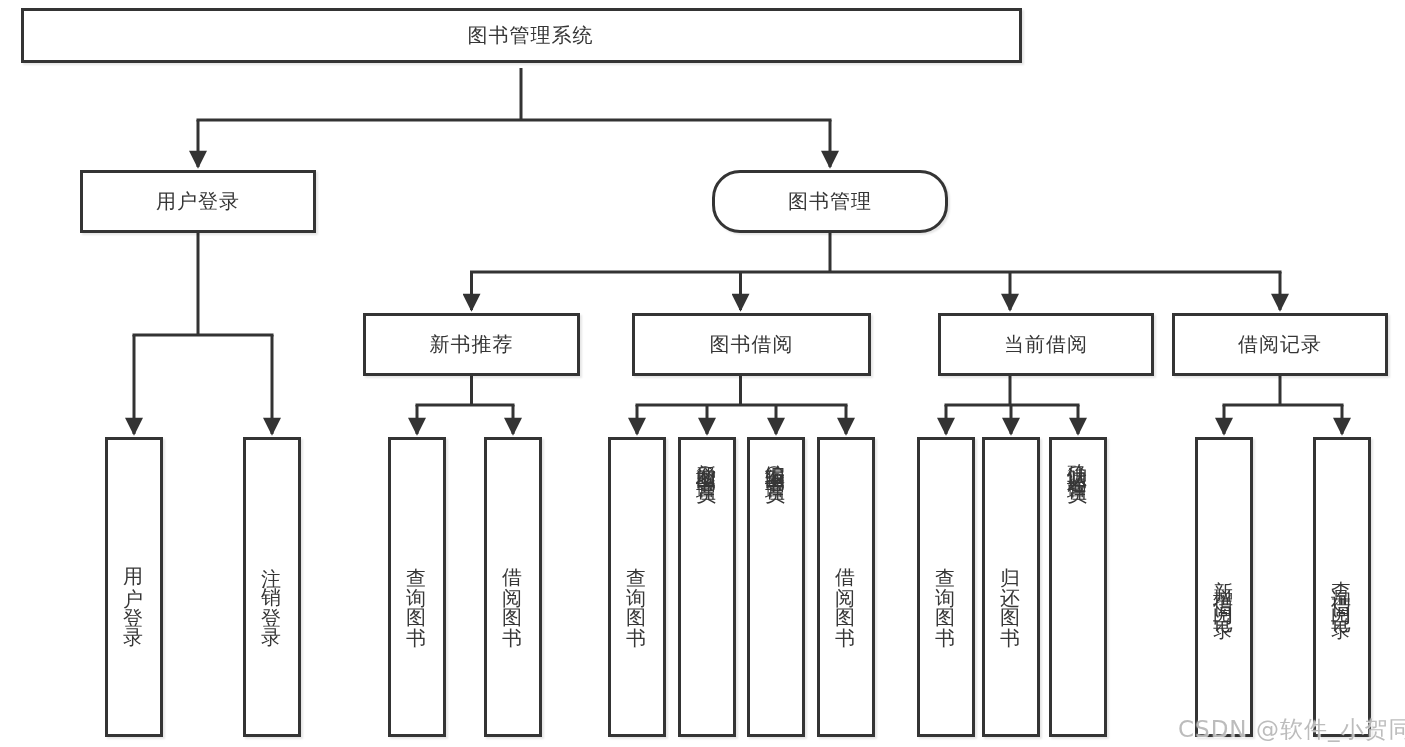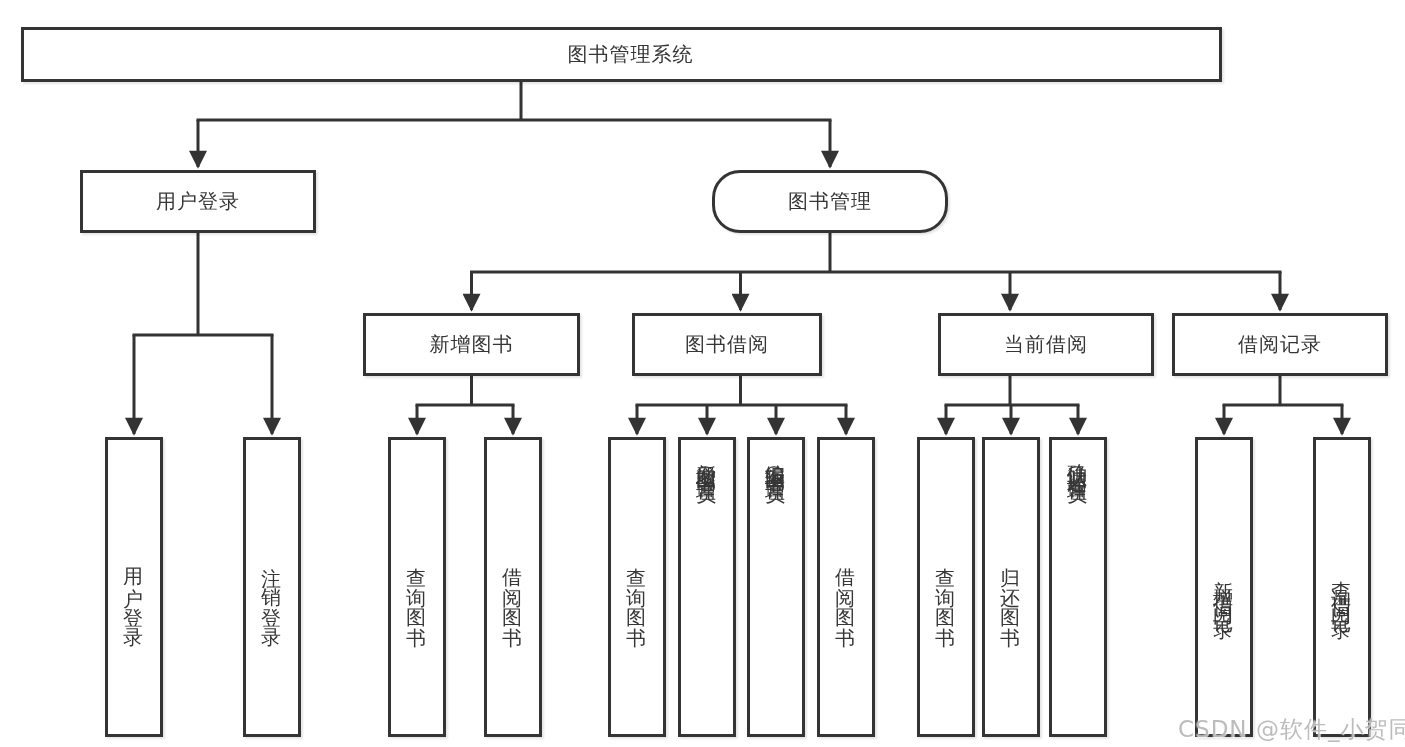--- a/index.html
+++ b/index.html
@@ -93,35 +93,35 @@
 
       <g>
         <line x1="1280" y1="376" x2="1280" y2="405"></line>
         <line x1="1222.5" y1="405" x2="1343.5" y2="405"></line>
         <line x1="1224" y1="405" x2="1224" y2="434" marker-end="url(#arrow)"></line>
         <line x1="1342" y1="405" x2="1342" y2="434" marker-end="url(#arrow)"></line>
       </g>
     </g>
   </svg>
 
-  <div class="box h-box" style="left:21px; top:27px; width:1201px; height:55px;padding-left:18px;">
+  <div class="box h-box" style="left:21px; top:8px; width:1001px; height:55px;padding-left:18px;">
     <span>图书管理系统</span>
   </div>
 
   <div class="box h-box" style="left:80px; top:170px; width:236px; height:63px;">
     <span>用户登录</span>
   </div>
   <div class="box h-box" style="left:712px; top:170px; width:236px; height:63px;border-radius:28px;">
     <span>图书管理</span>
   </div>
 
   <div class="box h-box" style="left:363px; top:313px; width:217px; height:63px;">
-    <span>新增图书</span>
+    <span>新书推荐</span>
   </div>
-  <div class="box h-box" style="left:632px; top:313px; width:190px; height:63px;">
+  <div class="box h-box" style="left:632px; top:313px; width:239px; height:63px;">
     <span>图书借阅</span>
   </div>
   <div class="box h-box" style="left:902px; top:313px; width:216px; height:63px;margin-left:36px;">
     <span>当前借阅</span>
   </div>
   <div class="box h-box" style="left:1172px; top:313px; width:216px; height:63px;">
     <span>借阅记录</span>
   </div>
 
   <div class="box v-box ls-lg" style="left:105px;">

